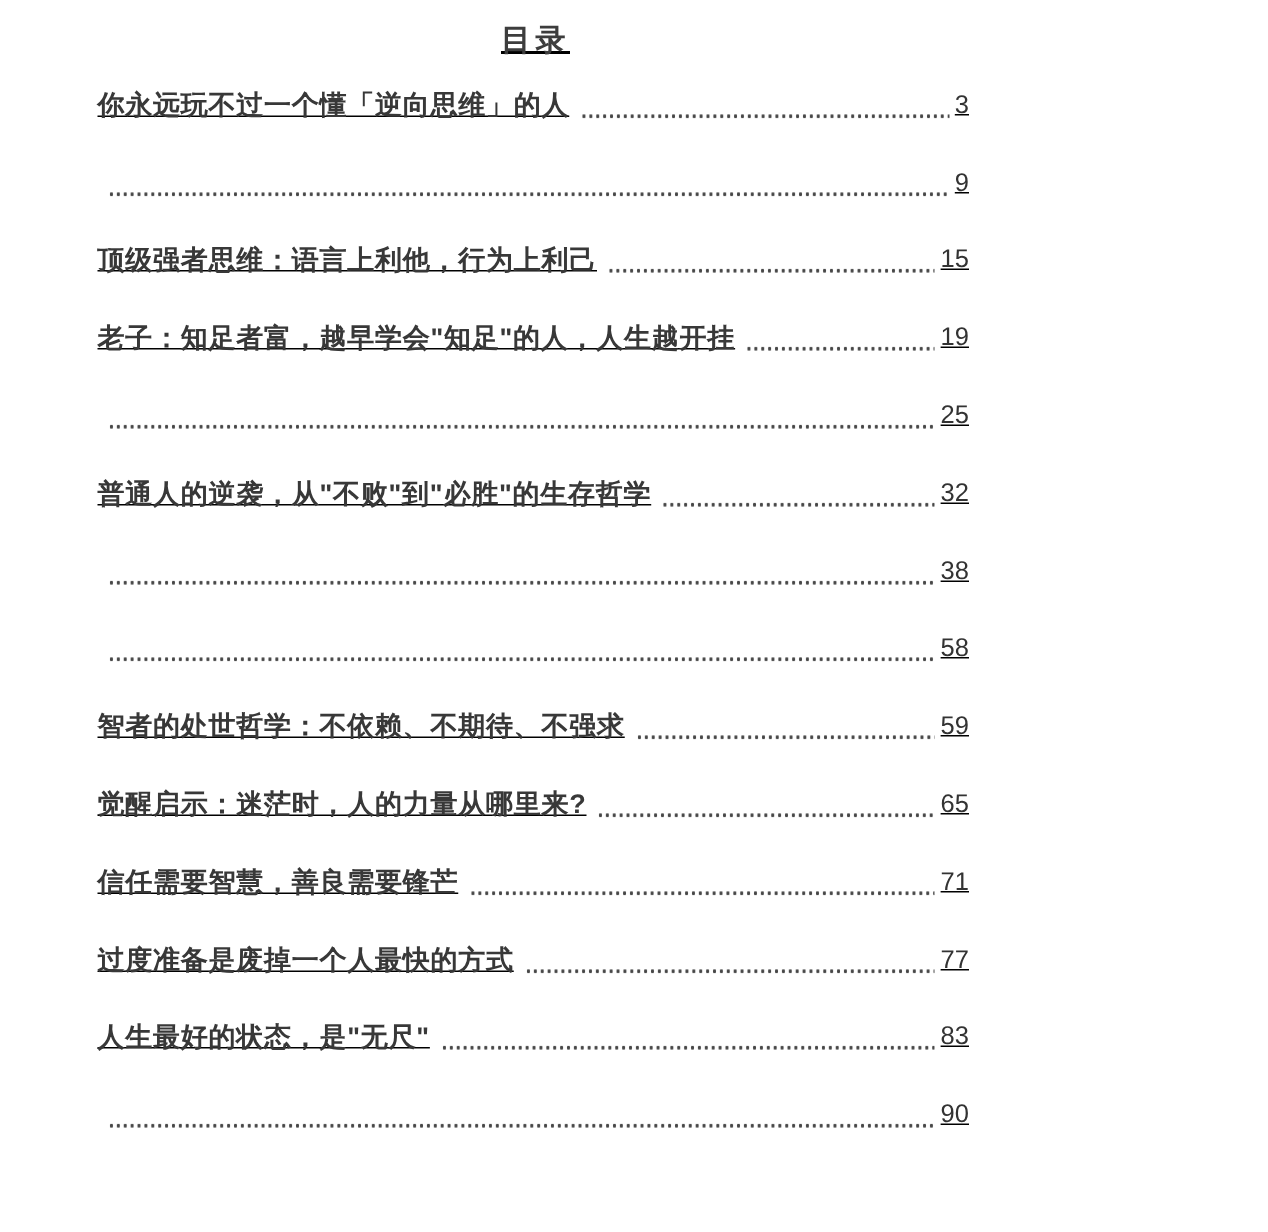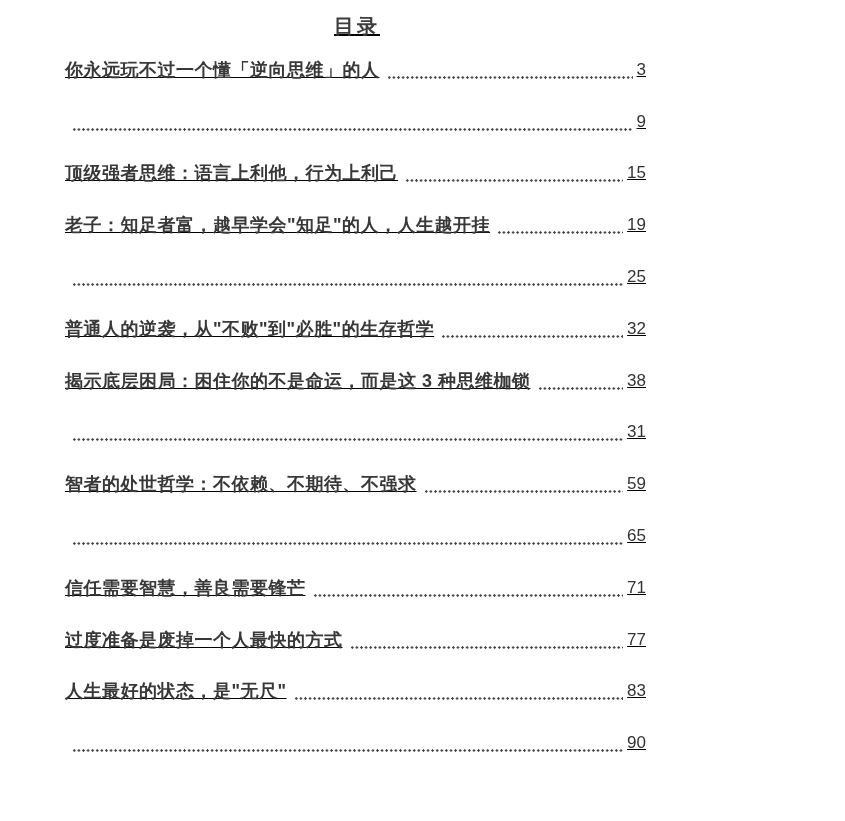--- a/index.html
+++ b/index.html
@@ -88,34 +88,34 @@
       <div class="row">
     <span class="leader"></span>
     <span class="p">25</span>
   </div>
       <div class="row">
     <span class="t">普通人的逆袭，从"不败"到"必胜"的生存哲学</span>
     <span class="leader"></span>
     <span class="p">32</span>
   </div>
       <div class="row">
-    <span class="t">揭示底层困局：困住你的不是命运，而是这 3 种思维枷锁</span>
     <span class="leader"></span>
     <span class="p">38</span>
   </div>
       <div class="row">
     <span class="leader"></span>
-    <span class="p">31</span>
+    <span class="p">58</span>
   </div>
       <div class="row">
     <span class="t">智者的处世哲学：不依赖、不期待、不强求</span>
     <span class="leader"></span>
     <span class="p">59</span>
   </div>
       <div class="row">
+    <span class="t">觉醒启示：迷茫时，人的力量从哪里来?</span>
     <span class="leader"></span>
     <span class="p">65</span>
   </div>
       <div class="row">
     <span class="t">信任需要智慧，善良需要锋芒</span>
     <span class="leader"></span>
     <span class="p">71</span>
   </div>
       <div class="row">
     <span class="t">过度准备是废掉一个人最快的方式</span>

